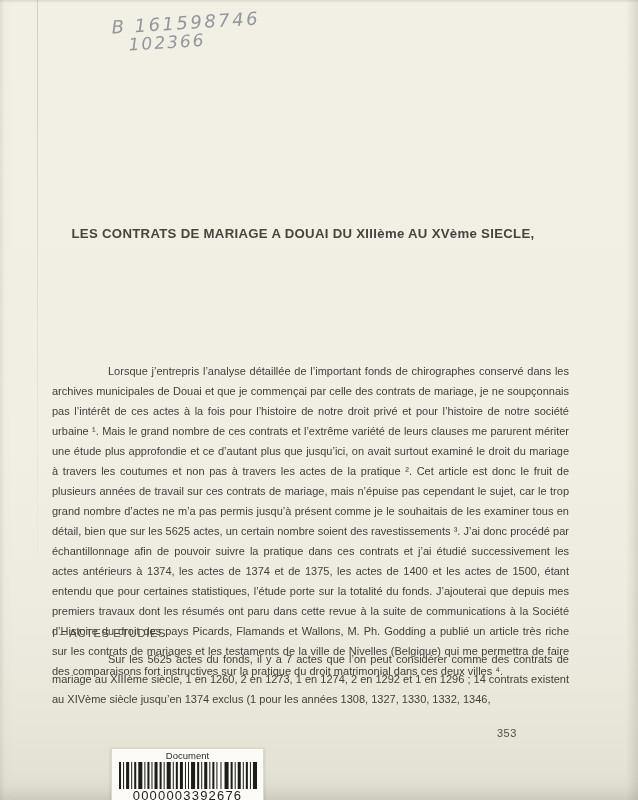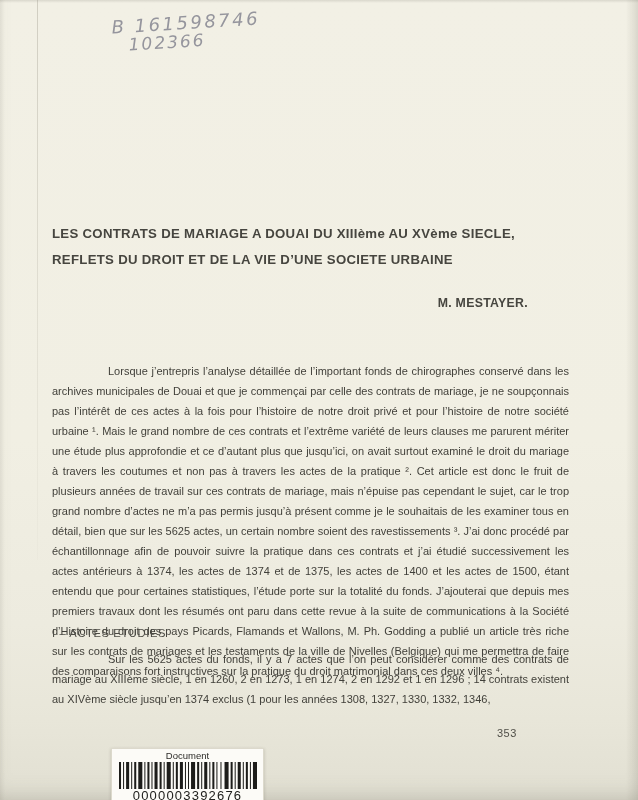--- a/index.html
+++ b/index.html
@@ -24,21 +24,21 @@
   .handwriting{
     position:absolute;left:112px;top:12px;
     transform:rotate(-3.5deg);
     color:#95959d;font-style:italic;
     font-family:"DejaVu Sans",sans-serif;
   }
   .hw-line1{font-size:18px;letter-spacing:2.5px;}
   .hw-line2{font-size:17px;margin-left:16px;margin-top:-2px;letter-spacing:2px;}
   .title-block{
     position:absolute;left:52px;top:227px;width:502px;
-    font-weight:bold;font-size:13.2px;
+    text-align:center;font-weight:bold;font-size:13.2px;
     letter-spacing:0.3px;color:#46453f;
   }
   .title-line{line-height:13.5px;}
   .line2{margin-top:12.5px;}
   .author{
     position:absolute;top:296px;left:318px;width:210px;
     text-align:right;font-weight:bold;font-size:12.3px;
     letter-spacing:0.3px;color:#46453f;
   }
   .para{
@@ -73,24 +73,22 @@
 
   <div class="crease"></div>
 
   <div class="handwriting">
     <div class="hw-line1">B 161598746</div>
     <div class="hw-line2">102366</div>
   </div>
 
   <div class="title-block">
     <div class="title-line">LES CONTRATS DE MARIAGE A DOUAI DU XIIIème AU XVème SIECLE,</div>
-    <div class="title-line line2">REFLETS DU DROIT ET DE LA VIE D’UNE SOCIETE URBAINE</div>
   </div>
 
-  <div class="author">M. MESTAYER.</div>
 
   <p class="para para1">Lorsque j’entrepris l’analyse détaillée de l’important fonds de chirographes conservé dans les archives municipales de Douai et que je commençai par celle des contrats de mariage, je ne soupçonnais pas l’intérêt de ces actes à la fois pour l’histoire de notre droit privé et pour l’histoire de notre société urbaine ¹. Mais le grand nombre de ces contrats et l’extrême variété de leurs clauses me parurent mériter une étude plus approfondie et ce d’autant plus que jusqu’ici, on avait surtout examiné le droit du mariage à travers les coutumes et non pas à travers les actes de la pratique ². Cet article est donc le fruit de plusieurs années de travail sur ces contrats de mariage, mais n’épuise pas cependant le sujet, car le trop grand nombre d’actes ne m’a pas permis jusqu’à présent comme je le souhaitais de les examiner tous en détail, bien que sur les 5625 actes, un certain nombre soient des ravestissements ³. J’ai donc procédé par échantillonnage afin de pouvoir suivre la pratique dans ces contrats et j’ai étudié successivement les actes antérieurs à 1374, les actes de 1374 et de 1375, les actes de 1400 et les actes de 1500, étant entendu que pour certaines statistiques, l’étude porte sur la totalité du fonds. J’ajouterai que depuis mes premiers travaux dont les résumés ont paru dans cette revue à la suite de communications à la Société d’Histoire du droit des pays Picards, Flamands et Wallons, M. Ph. Godding a publié un article très riche sur les contrats de mariages et les testaments de la ville de Nivelles (Belgique) qui me permettra de faire des comparaisons fort instructives sur la pratique du droit matrimonial dans ces deux villes ⁴.</p>
 
   <div class="heading">I – ACTES ETUDIES</div>
 
   <p class="para para2">Sur les 5625 actes du fonds, il y a 7 actes que l’on peut considérer comme des contrats de mariage au XIIIème siècle, 1 en 1260, 2 en 1273, 1 en 1274, 2 en 1292 et 1 en 1296 ; 14 contrats existent au XIVème siècle jusqu’en 1374 exclus (1 pour les années 1308, 1327, 1330, 1332, 1346,</p>
 
   <div class="sticker">
     <div class="sticker-label">Document</div>
     <svg class="bars" viewBox="0 0 136 26" preserveAspectRatio="none" aria-hidden="true">

